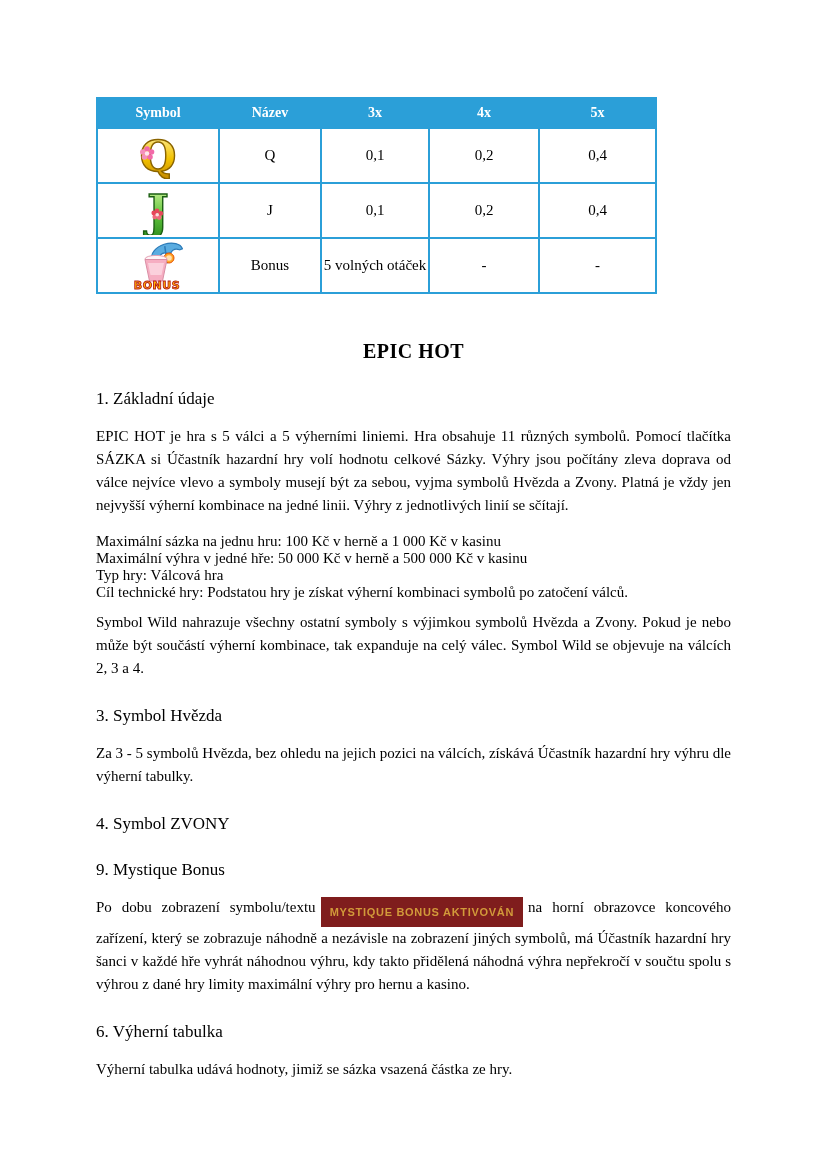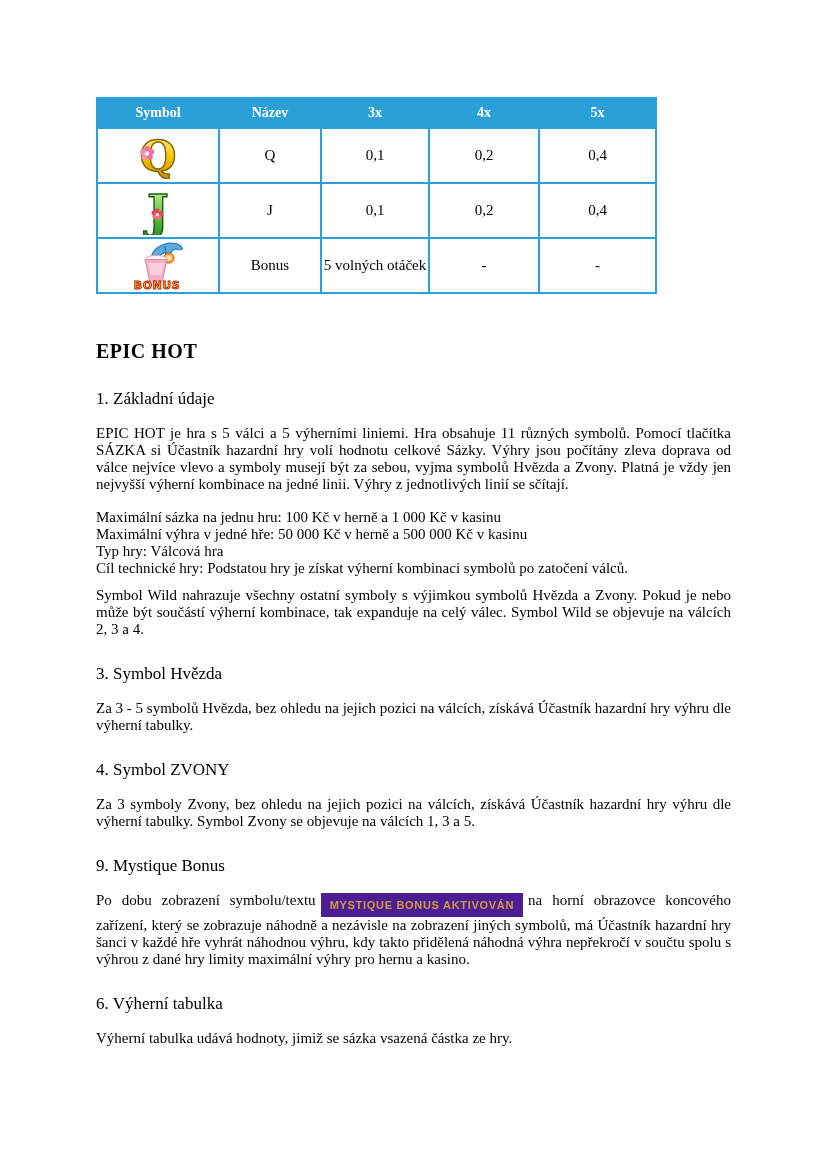--- a/index.html
+++ b/index.html
@@ -15,29 +15,29 @@
     font-size:15px;padding:0;
   }
   table.payout thead th{
     background:#2B9FD8;color:#ffffff;font-weight:bold;font-size:14px;
     height:28px;border:2px solid #2B9FD8;
   }
   table.payout tbody td{height:53px;background:#fff;}
   .sym-wrap{display:flex;align-items:center;justify-content:center;height:100%;}
   
   .doc-title{
-    text-align:left;font-size:20px;font-weight:bold;margin:0 0 24px 0;
+    text-align:center;font-size:20px;font-weight:bold;margin:0 0 24px 0;
     letter-spacing:.5px;
   }
   h2.sec{font-size:17px;font-weight:normal;margin:26px 0 16px 0;}
-  p.body{font-size:15px;line-height:17px;text-align:justify;margin:0 0 16px 0;}
+  p.body{font-size:15px;line-height:23px;text-align:justify;margin:0 0 16px 0;}
   .info-lines{margin:0 0 10px 0;}
   .info-lines div{font-size:15px;line-height:17px;}
   .badge{
-    display:inline-block;background:#4c1d95;color:#D29A3A;
+    display:inline-block;background:#7f1d1d;color:#D29A3A;
     font-family:"Liberation Sans",sans-serif;font-weight:bold;font-size:11px;
     letter-spacing:.7px;padding:4px 9px 3px 9px;margin:0 5px;
     vertical-align:-4px;white-space:nowrap;
   }
 </style>
 </head>
 <body>
 
 <div class="page">
 
@@ -154,21 +154,20 @@
     <div>Typ hry: Válcová hra</div>
     <div>Cíl technické hry: Podstatou hry je získat výherní kombinaci symbolů po zatočení válců.</div>
   </div>
 
   <p class="body">Symbol Wild nahrazuje všechny ostatní symboly s výjimkou symbolů Hvězda a Zvony. Pokud je nebo může být součástí výherní kombinace, tak expanduje na celý válec. Symbol Wild se objevuje na válcích 2, 3 a 4.</p>
 
   <h2 class="sec">3. Symbol Hvězda</h2>
   <p class="body">Za 3 - 5 symbolů Hvězda, bez ohledu na jejich pozici na válcích, získává Účastník hazardní hry výhru dle výherní tabulky.</p>
 
   <h2 class="sec">4. Symbol ZVONY</h2>
-  <p class="body">Za 3 symboly Zvony, bez ohledu na jejich pozici na válcích, získává Účastník hazardní hry výhru dle výherní tabulky. Symbol Zvony se objevuje na válcích 1, 3 a 5.</p>
 
   <h2 class="sec">9. Mystique Bonus</h2>
   <p class="body"><span>Po dobu zobrazení symbolu/textu</span><span class="badge">MYSTIQUE BONUS AKTIVOVÁN</span><span>na horní obrazovce koncového zařízení, který se zobrazuje náhodně a nezávisle na zobrazení jiných symbolů, má Účastník hazardní hry šanci v každé hře vyhrát náhodnou výhru, kdy takto přidělená náhodná výhra nepřekročí v součtu spolu s výhrou z dané hry limity maximální výhry pro hernu a kasino.</span></p>
 
   <h2 class="sec">6. Výherní tabulka</h2>
   <p class="body">Výherní tabulka udává hodnoty, jimiž se sázka vsazená částka ze hry.</p>
 
 </div>
 
 </body></html>

